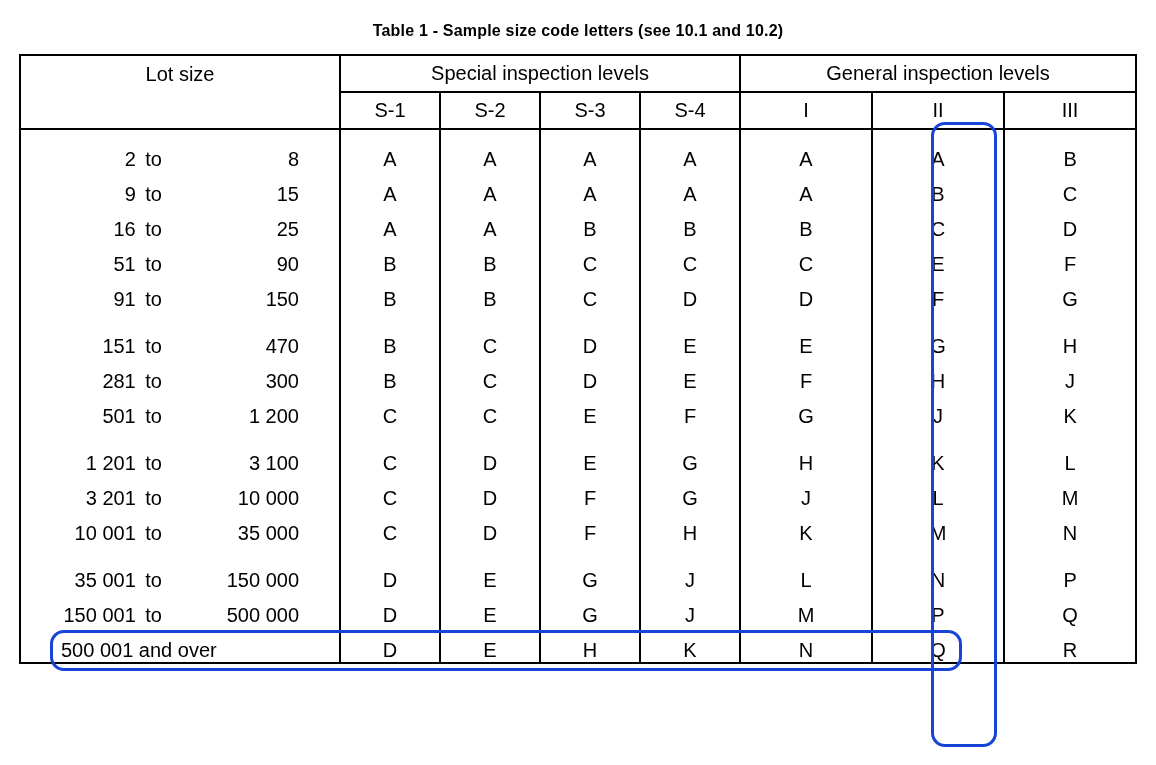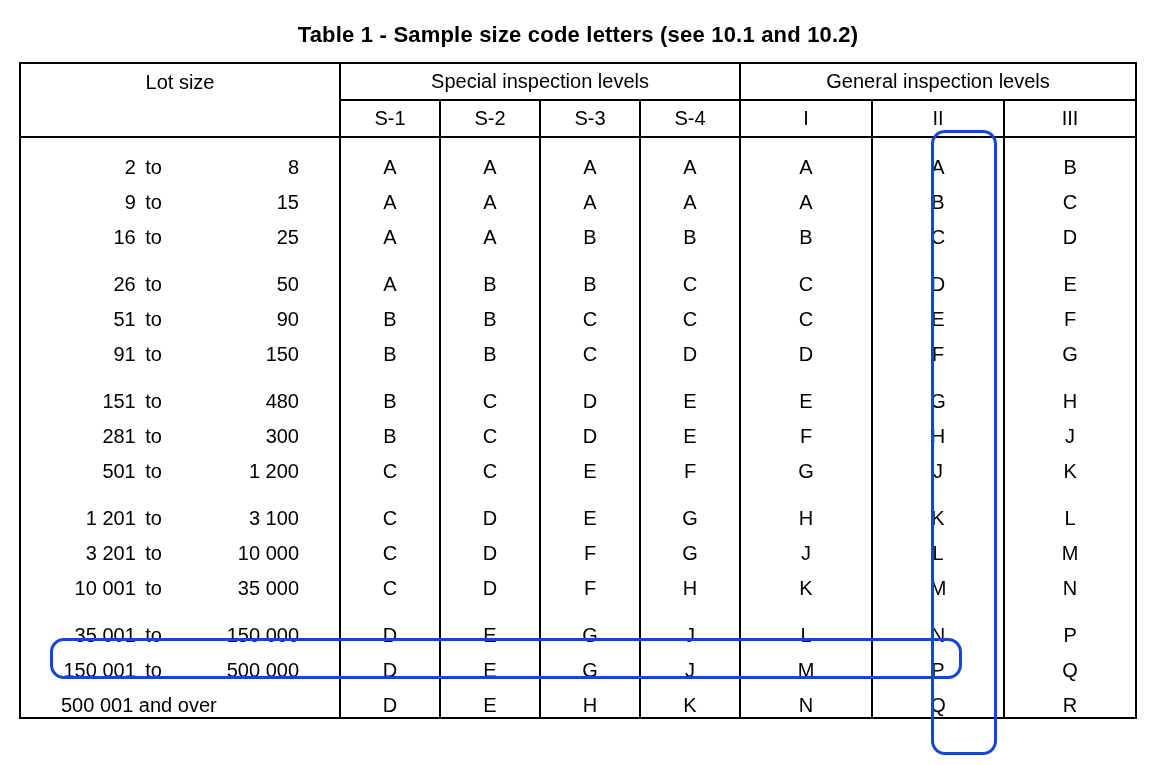--- a/index.html
+++ b/index.html
@@ -12,21 +12,21 @@
   .page {
     width: 1156px;
     height: 765px;
     position: relative;
     box-sizing: border-box;
     padding: 18px 18px 18px 18px;
   }
   .title {
     text-align: center;
     font-weight: bold;
-    font-size: 22px;
+    font-size: 16px;
     margin: 4px 0 14px 0;
     letter-spacing: 0.2px;
   }
   .table-wrap {
     position: relative;
     width: 1118px;
     margin: 0 auto;
     border-radius: 6px;
   }
   table.codes {
@@ -205,31 +205,20 @@
             <td class="lot-from">16 <span class="to-word">to</span></td>
             <td class="lot-to">25</td>
             <td>A</td>
             <td>A</td>
             <td>B</td>
             <td>B</td>
             <td>B</td>
             <td>C</td>
             <td>D</td>
           </tr>
-          <tr class="gap">
-            <td class="lot-from">26 <span class="to-word">to</span></td>
-            <td class="lot-to">50</td>
-            <td>A</td>
-            <td>B</td>
-            <td>B</td>
-            <td>C</td>
-            <td>C</td>
-            <td>D</td>
-            <td>E</td>
-          </tr>
           <tr>
             <td class="lot-from">51 <span class="to-word">to</span></td>
             <td class="lot-to">90</td>
             <td>B</td>
             <td>B</td>
             <td>C</td>
             <td>C</td>
             <td>C</td>
             <td>E</td>
             <td>F</td>
@@ -240,21 +229,21 @@
             <td>B</td>
             <td>B</td>
             <td>C</td>
             <td>D</td>
             <td>D</td>
             <td>F</td>
             <td>G</td>
           </tr>
           <tr class="gap">
             <td class="lot-from">151 <span class="to-word">to</span></td>
-            <td class="lot-to">480</td>
+            <td class="lot-to">470</td>
             <td>B</td>
             <td>C</td>
             <td>D</td>
             <td>E</td>
             <td>E</td>
             <td>G</td>
             <td>H</td>
           </tr>
           <tr>
             <td class="lot-from">281 <span class="to-word">to</span></td>

